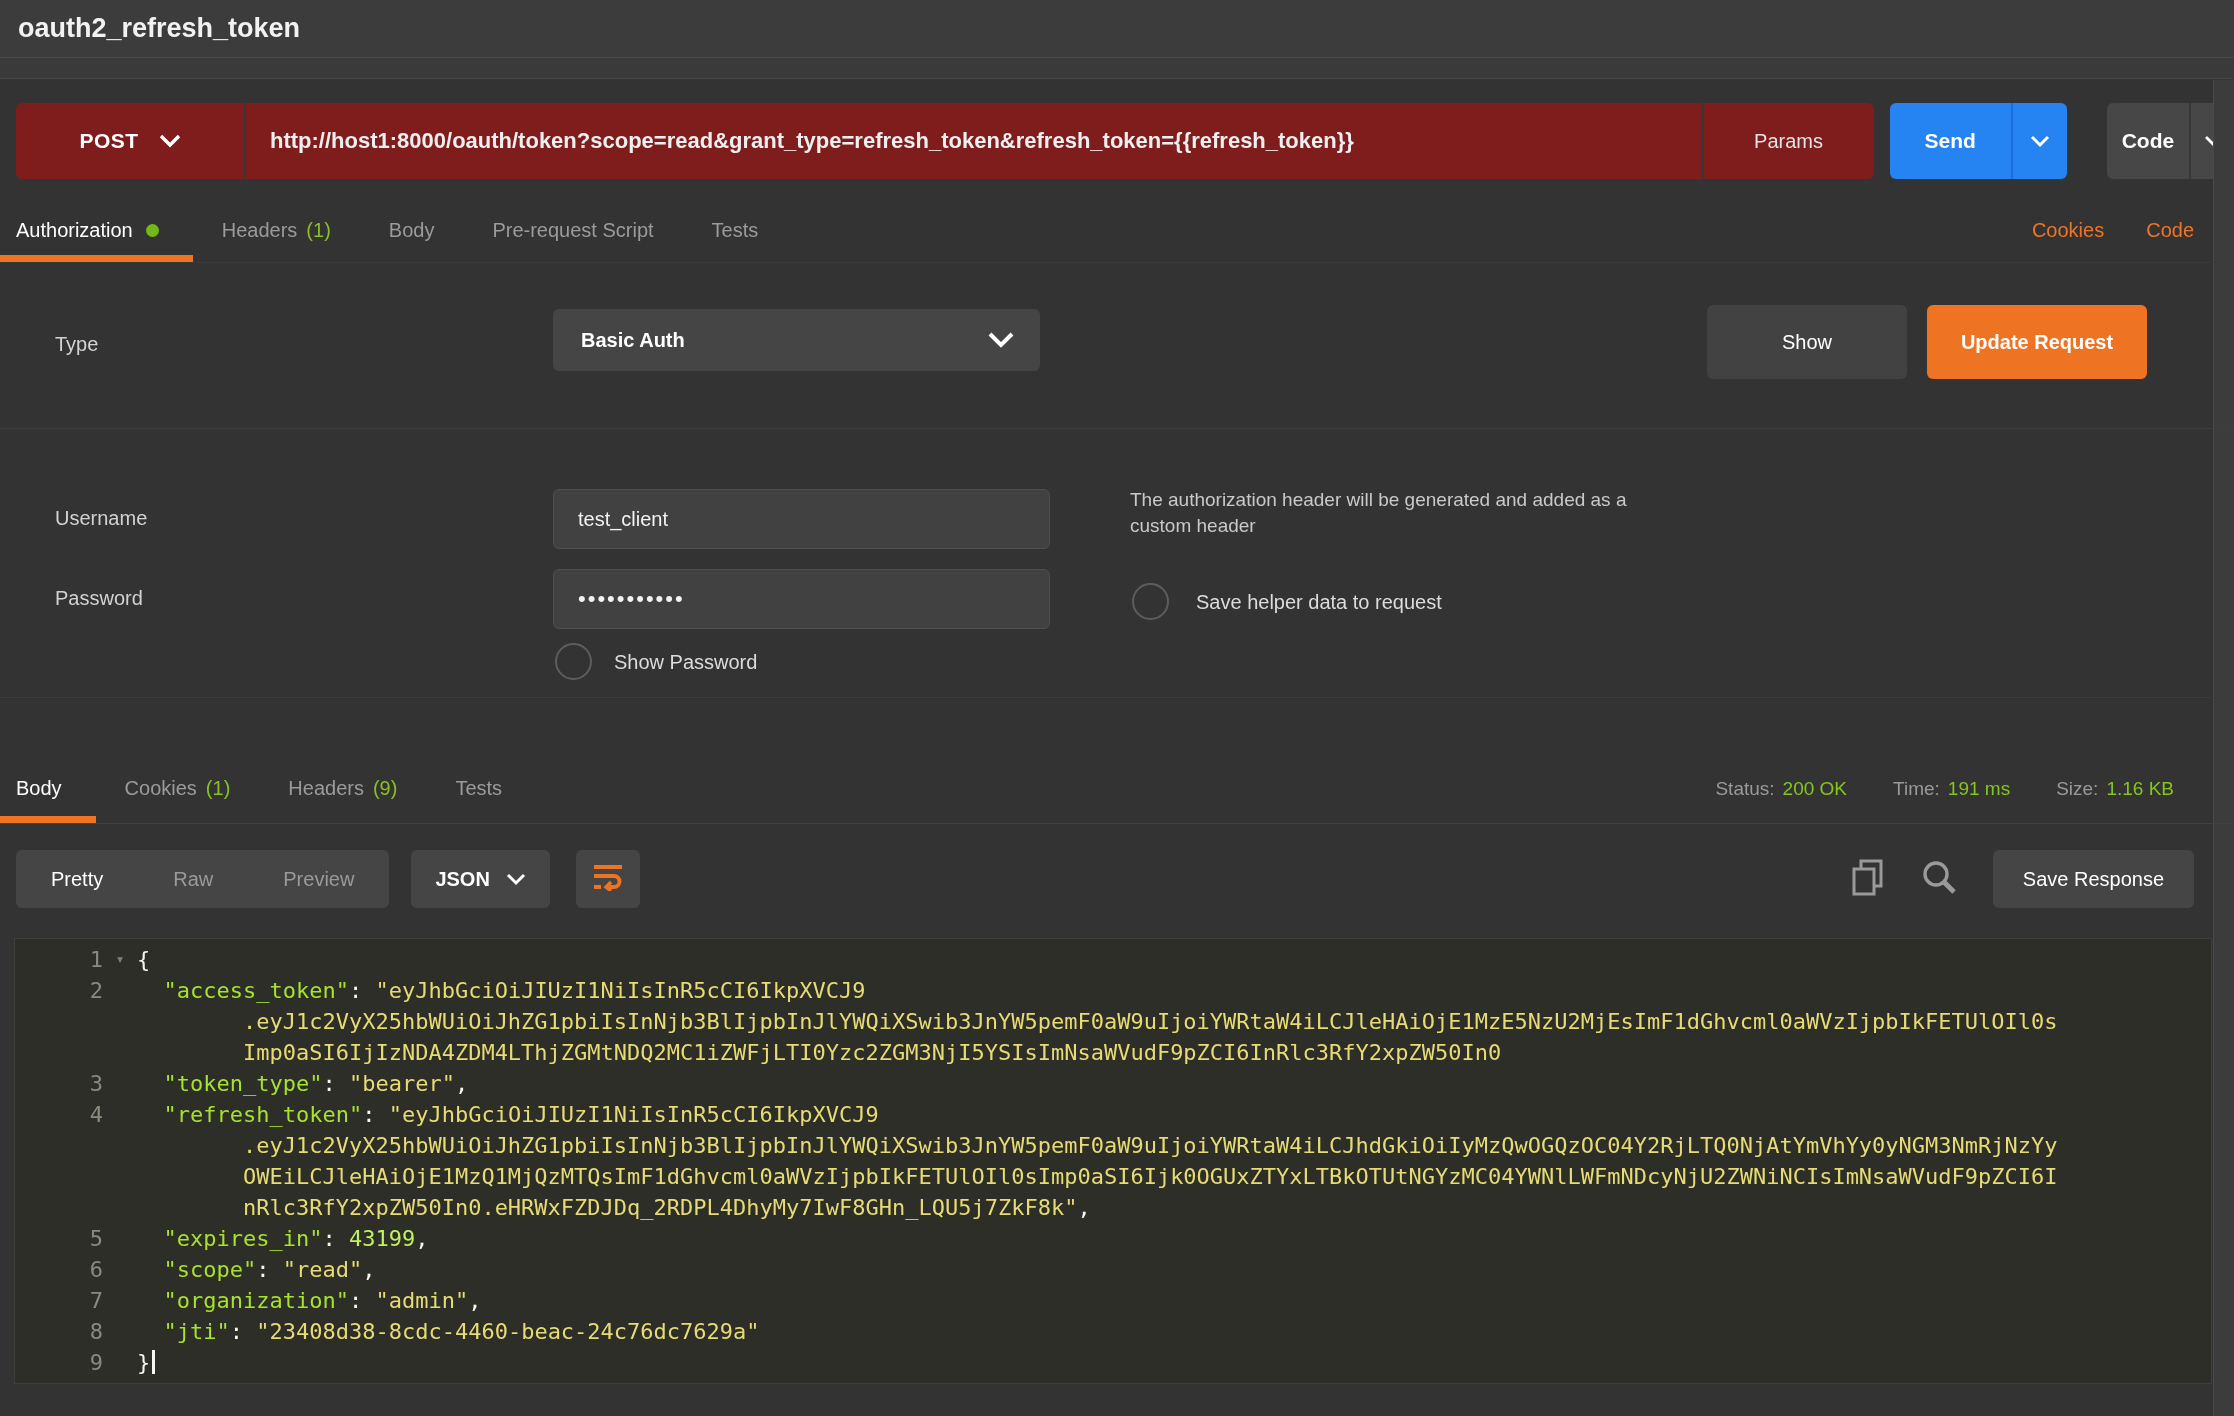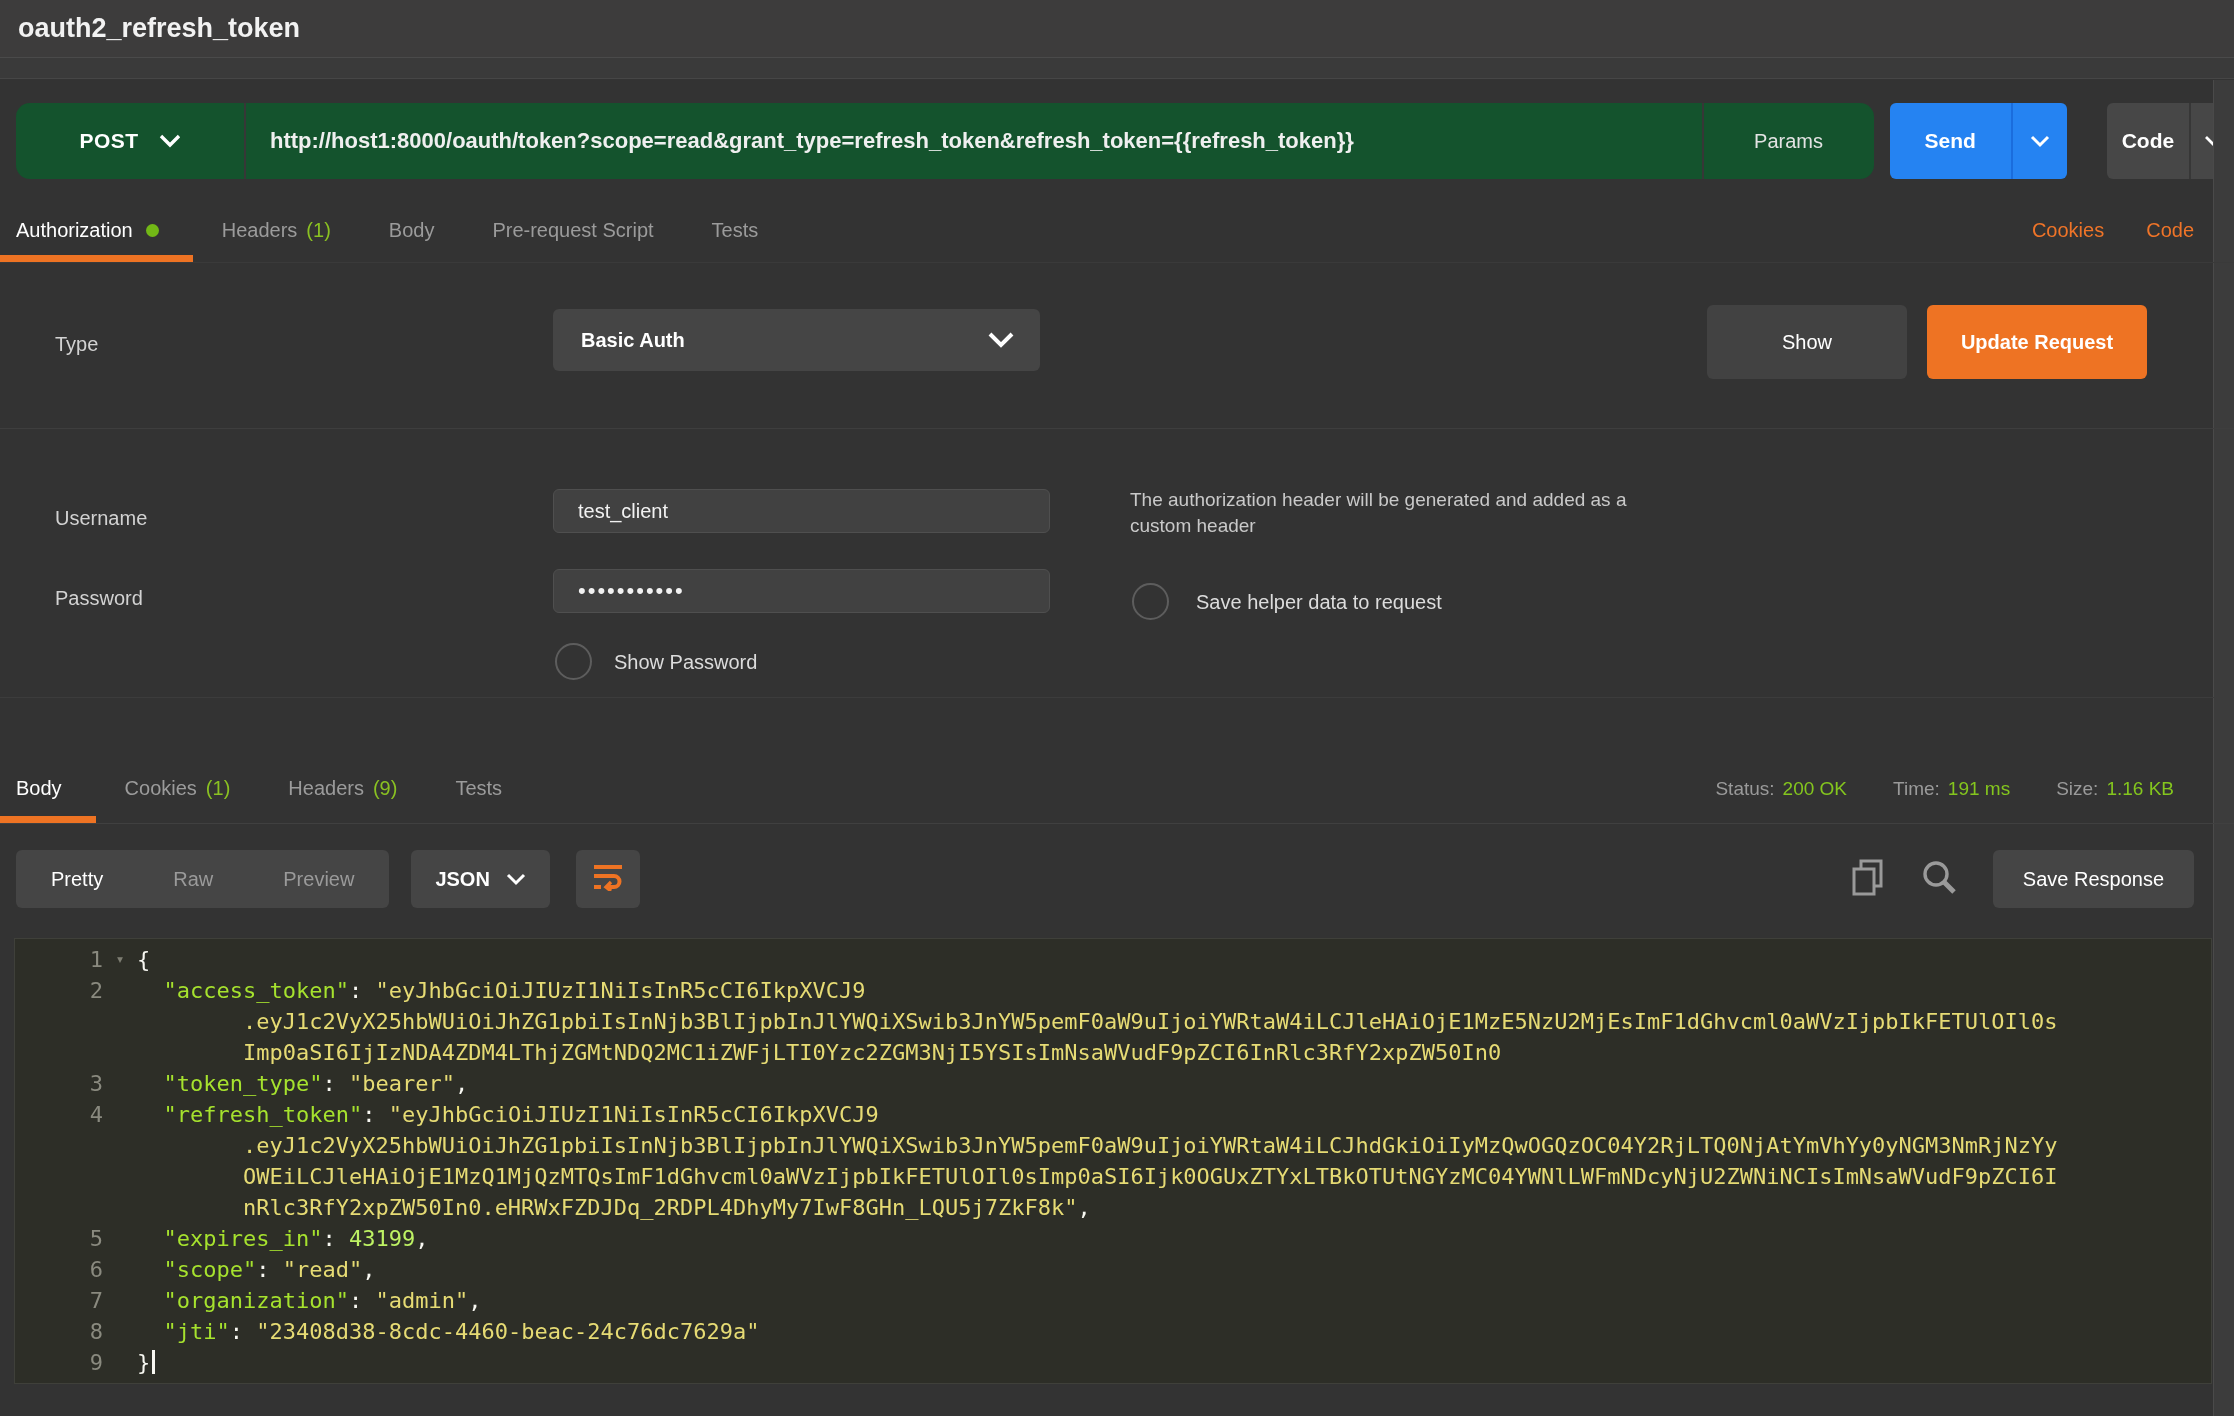--- a/index.html
+++ b/index.html
@@ -9,21 +9,21 @@
   
   .titlebar { height:58px; background:#3d3c3c; border-bottom:1px solid #4a4a4a; display:flex; align-items:center; padding-left:18px; }
   .titlebar .title { font-size:27px; font-weight:bold; color:#f2f2f2; }
   .subbar { height:21px; background:#3a3a3a; border-bottom:1px solid #464646; }
 
   
   .right-rail { position:absolute; top:80px; right:0; width:21px; height:1336px; background:#3c3c3c; border-left:1px solid #4a4a4a; }
 
   
   .request-row { margin:24px 0 0 16px; height:76px; display:flex; }
-  .urlgroup { width:2074px; background:#14532d; border-radius:14px; display:flex; overflow:hidden; }
+  .urlgroup { width:2074px; background:#7f1d1d; border-radius:6px; display:flex; overflow:hidden; }
   .method-btn { width:230px; display:flex; align-items:center; justify-content:center; gap:20px; border-right:2px solid #373737; cursor:pointer; }
   .method-btn .m { font-size:21px; font-weight:bold; color:#fff; letter-spacing:.5px; }
   .url-input { flex:1; background:transparent; border:none; outline:none; color:#efefef; font-size:22px; font-weight:bold; font-family:"Liberation Sans", sans-serif; padding:0 26px 0 24px; }
   .params-btn { width:172px; display:flex; align-items:center; justify-content:center; font-size:20px; color:#e3e3e3; border-left:2px solid #373737; cursor:pointer; }
   .send-group { margin-left:16px; width:198px; background:#2583f2; border-radius:6px; display:flex; overflow:hidden; }
   .send-main { flex:1; display:flex; align-items:center; justify-content:center; font-size:21px; font-weight:bold; color:#fff; cursor:pointer; }
   .send-chev { width:56px; display:flex; align-items:center; justify-content:center; border-left:2px solid #1a6ddd; cursor:pointer; }
   .save-group { margin-left:40px; width:142px; background:#474747; border-radius:6px; display:flex; overflow:hidden; }
   .save-main { flex:1; display:flex; align-items:center; justify-content:center; font-size:21px; font-weight:bold; color:#fff; cursor:pointer; }
   .save-chev { width:45px; display:flex; align-items:center; justify-content:center; border-left:2px solid #373737; cursor:pointer; }
@@ -43,21 +43,21 @@
   .auth-row1 { position:relative; height:166px; border-bottom:1px solid #3e3e3e; }
   .field-label { position:absolute; font-size:20px; color:#d2d2d2; }
   .dropdown { position:absolute; left:553px; top:46px; width:487px; height:62px; background:#454545; border-radius:6px; display:flex; align-items:center; cursor:pointer; }
   .dropdown .dd-label { flex:1; padding-left:28px; font-size:20px; font-weight:bold; color:#fff; }
   .dropdown .dd-chev { padding-right:26px; display:flex; }
   .btn { position:absolute; border-radius:6px; display:flex; align-items:center; justify-content:center; font-size:20px; color:#fff; cursor:pointer; }
   .btn-clear { left:1707px; top:42px; width:200px; height:74px; background:#424242; }
   .btn-update { left:1927px; top:42px; width:220px; height:74px; background:#ee7323; font-weight:bold; }
 
   .auth-row2 { position:relative; height:269px; border-bottom:1px solid #3c3c3c; }
-  .text-input { position:absolute; left:553px; width:497px; height:44px; background:#414141; border:1px solid #4f4f4f; border-radius:6px; color:#f2f2f2; font-size:20px; font-family:"Liberation Sans", sans-serif; padding:0 24px; outline:none; }
+  .text-input { position:absolute; left:553px; width:497px; height:60px; background:#414141; border:1px solid #4f4f4f; border-radius:6px; color:#f2f2f2; font-size:20px; font-family:"Liberation Sans", sans-serif; padding:0 24px; outline:none; }
   .pw { letter-spacing:2px; font-size:22px; }
   .radio-circle { position:absolute; width:37px; height:37px; border:2px solid #5d5d5d; border-radius:50%; background:transparent; cursor:pointer; }
   .circle-label { position:absolute; font-size:20px; color:#dcdcdc; }
   .helper-note { position:absolute; left:1130px; top:58px; width:500px; font-size:19px; line-height:26px; color:#c9c9c9; }
 
   
   .resp-tabs { margin-top:56px; height:70px; display:flex; align-items:stretch; border-bottom:1px solid #404040; }
   .resp-meta { margin-left:auto; display:flex; align-items:center; gap:46px; padding-right:60px; }
   .meta-pair { font-size:19px; color:#9a9a9a; }
   .meta-pair .val { color:#84c61e; margin-left:8px; }

